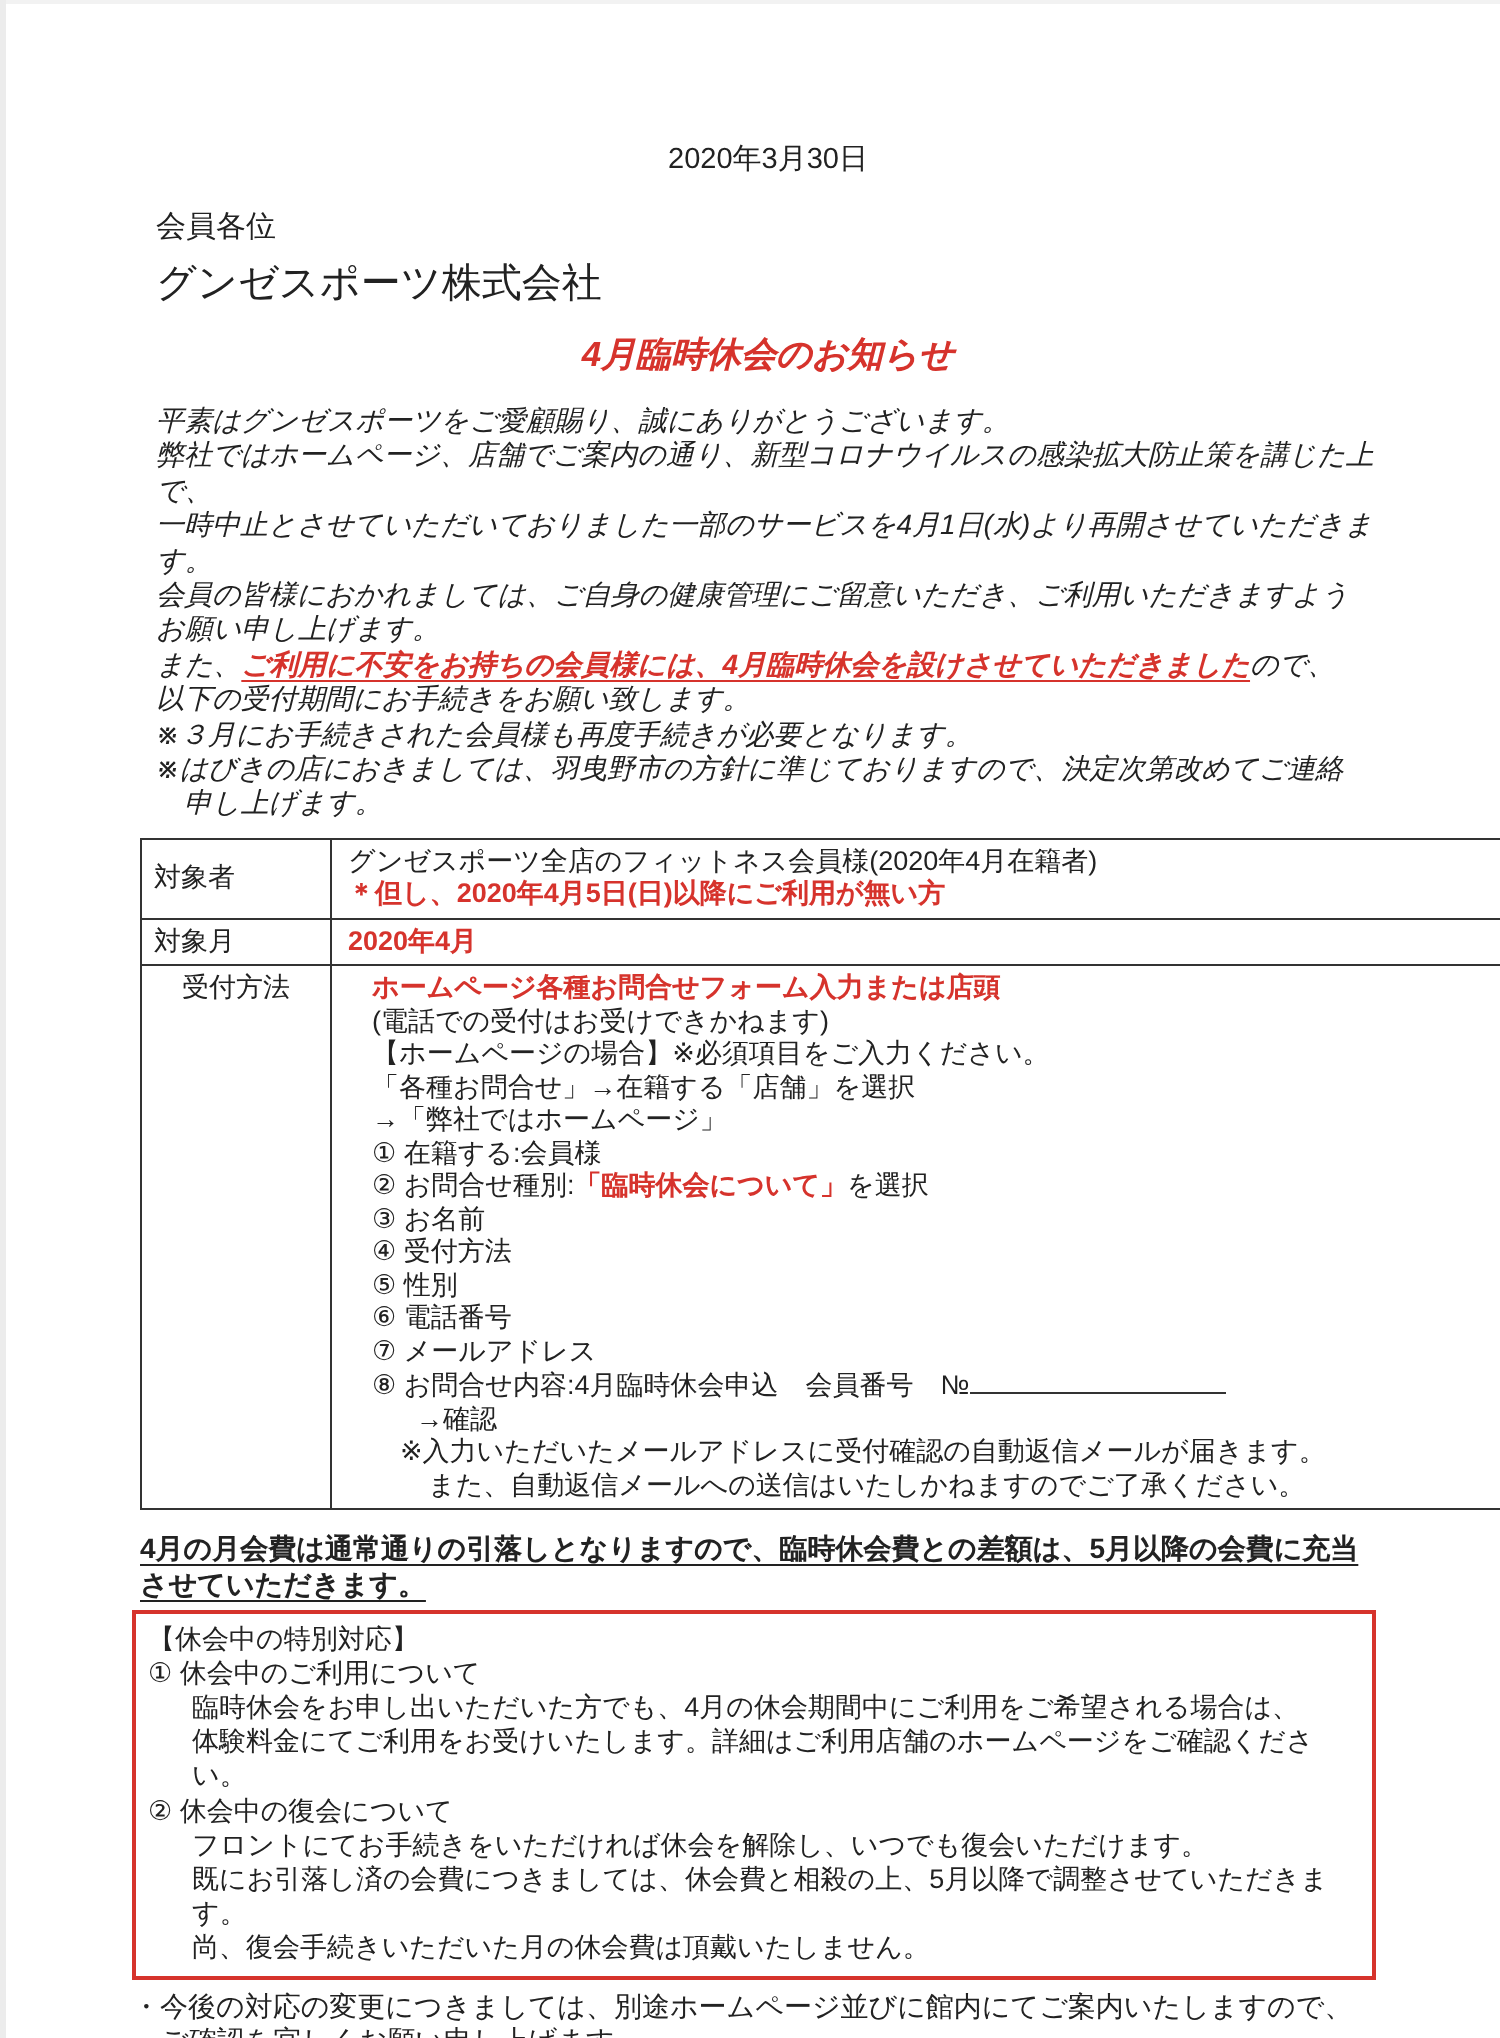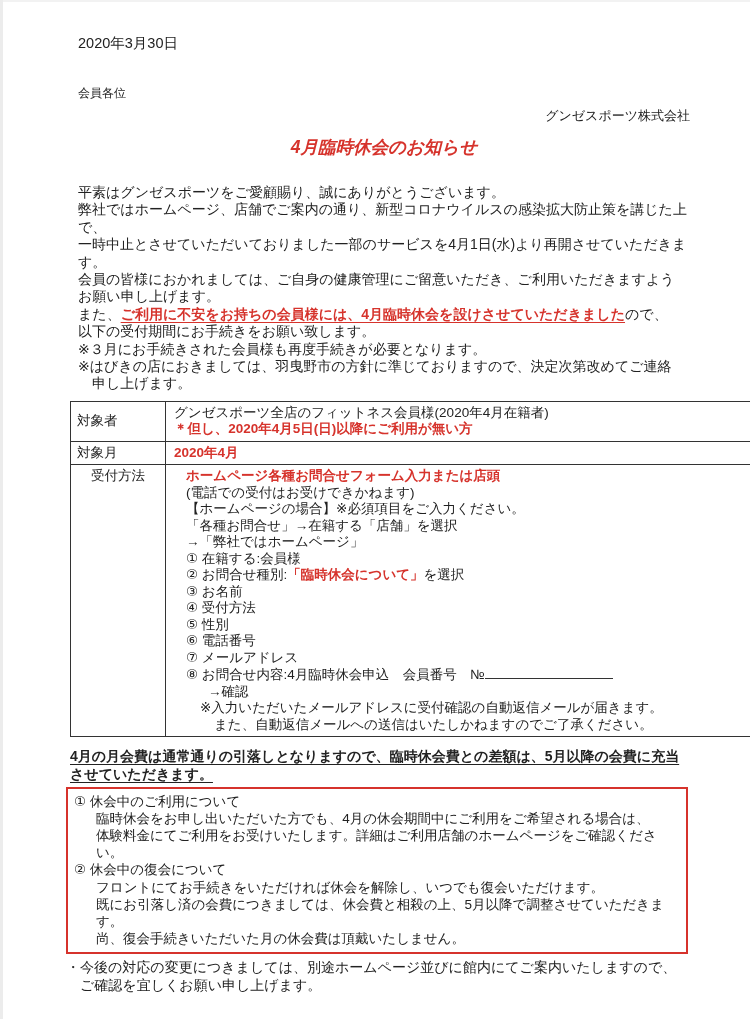--- a/index.html
+++ b/index.html
@@ -18,31 +18,31 @@
     width:750px;height:1019px;
     background:#fff;
     padding:34px 60px 0 78px;
     overflow:hidden;
     box-shadow:inset 3px 0 0 #ececec, inset 0 2px 0 #f2f2f2;
   }
   .pre{white-space:pre-line;}
   .red{color:var(--red);}
   .bold{font-weight:bold;}
   .u-red{text-decoration:underline;text-decoration-color:var(--red);text-underline-offset:3px;}
-  .right{text-align:left;}
+  .right{text-align:center;margin-top:36px;}
 
   .doc-date{font-size:14.5px;}
-  .recipient{font-size:12px;margin-top:32px;}
-  .company{font-size:13px;text-align:right;margin-top:5px;}
+  .recipient{font-size:15px;margin-top:15px;}
+  .company{font-size:20px;text-align:left;margin-top:5px;}
   .title{
     font-size:17.5px;font-weight:bold;color:var(--red);
     text-align:center;margin-top:10px;font-style:italic;
   }
   .body-text{font-size:14px;line-height:17.4px;}
-  .intro{margin-top:25px;}
+  .intro{margin-top:13px;font-style:italic;}
 
   
   table.info{
     border-collapse:collapse;
     width:712px;
     margin:8px 0 0 -8px;
     font-size:13.5px;
     line-height:16.5px;
   }
   table.info td{
@@ -140,20 +140,21 @@
           <span class="method-line ind-3">また、自動返信メールへの送信はいたしかねますのでご了承ください。</span>
         </td>
       </tr>
     </tbody>
   </table>
 
   <p class="notice-underline">4月の月会費は通常通りの引落しとなりますので、臨時休会費との差額は、5月以降の会費に充当
 させていただきます。</p>
 
   <div class="special-box">
+    <div class="box-title">【休会中の特別対応】</div>
     <div>① 休会中のご利用について</div>
     <div class="item-body pre">臨時休会をお申し出いただいた方でも、4月の休会期間中にご利用をご希望される場合は、
 体験料金にてご利用をお受けいたします。詳細はご利用店舗のホームページをご確認ください。</div>
     <div>② 休会中の復会について</div>
     <div class="item-body pre">フロントにてお手続きをいただければ休会を解除し、いつでも復会いただけます。
 既にお引落し済の会費につきましては、休会費と相殺の上、5月以降で調整させていただきます。
 尚、復会手続きいただいた月の休会費は頂戴いたしません。</div>
   </div>
 
   <p class="footer-note">・今後の対応の変更につきましては、別途ホームページ並びに館内にてご案内いたしますので、

